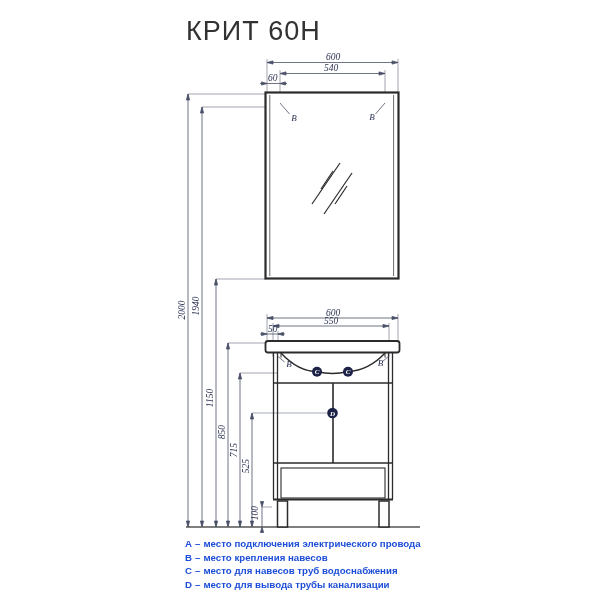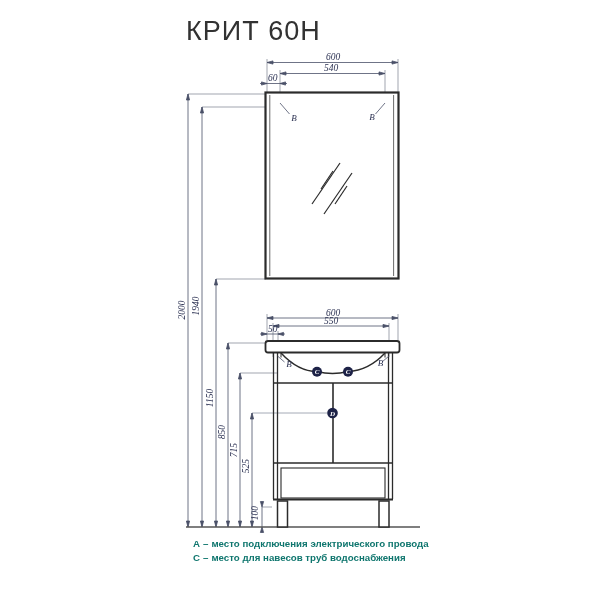--- a/index.html
+++ b/index.html
@@ -3,21 +3,21 @@
 <meta charset="utf-8">
 <style>
   html,body{margin:0;padding:0;}
   body{width:608px;height:608px;background:#ffffff;font-family:"Liberation Sans",sans-serif;}
   .canvas{position:relative;width:608px;height:608px;background:#fff;overflow:hidden;}
   .title{position:absolute;left:186px;top:16px;font-size:27px;color:#323232;letter-spacing:1px;font-weight:400;}
   svg.drawing{position:absolute;left:0;top:0;}
   .dimtxt{font-family:"Liberation Serif",serif;font-style:italic;font-size:9.5px;fill:#2b3152;}
   .marktxt{font-family:"Liberation Serif",serif;font-style:italic;font-size:9px;fill:#2b3152;}
   .circtxt{font-family:"Liberation Serif",serif;font-style:italic;font-size:7px;fill:#ffffff;font-weight:bold;}
-  .legend{position:absolute;left:193px;top:537px;color:#0f766e;}
+  .legend{position:absolute;left:185px;top:537px;color:#1d4ed8;}
   .legend-row{font-size:9.7px;line-height:13.5px;white-space:nowrap;}
   .legend-key{font-weight:700;}
   .legend-sep{font-weight:700;margin:0 3px;}
   .legend-text{font-weight:600;}
 </style>
 </head>
 <body>
 
 <div class="canvas">
 
@@ -176,17 +176,23 @@
       <text class="marktxt" x="289" y="367" text-anchor="middle">B</text>
       <text class="marktxt" x="380.5" y="365.5" text-anchor="middle">B</text>
     </g>
   </svg>
 
   <div class="legend">
     <div class="legend-row">
       <span class="legend-key">A</span><span class="legend-sep">–</span><span class="legend-text">место подключения электрического провода</span>
     </div>
     <div class="legend-row">
+      <span class="legend-key">B</span><span class="legend-sep">–</span><span class="legend-text">место крепления навесов</span>
+    </div>
+    <div class="legend-row">
       <span class="legend-key">C</span><span class="legend-sep">–</span><span class="legend-text">место для навесов труб водоснабжения</span>
+    </div>
+    <div class="legend-row">
+      <span class="legend-key">D</span><span class="legend-sep">–</span><span class="legend-text">место для вывода трубы канализации</span>
     </div>
   </div>
 
 </div>
 
 </body></html>

